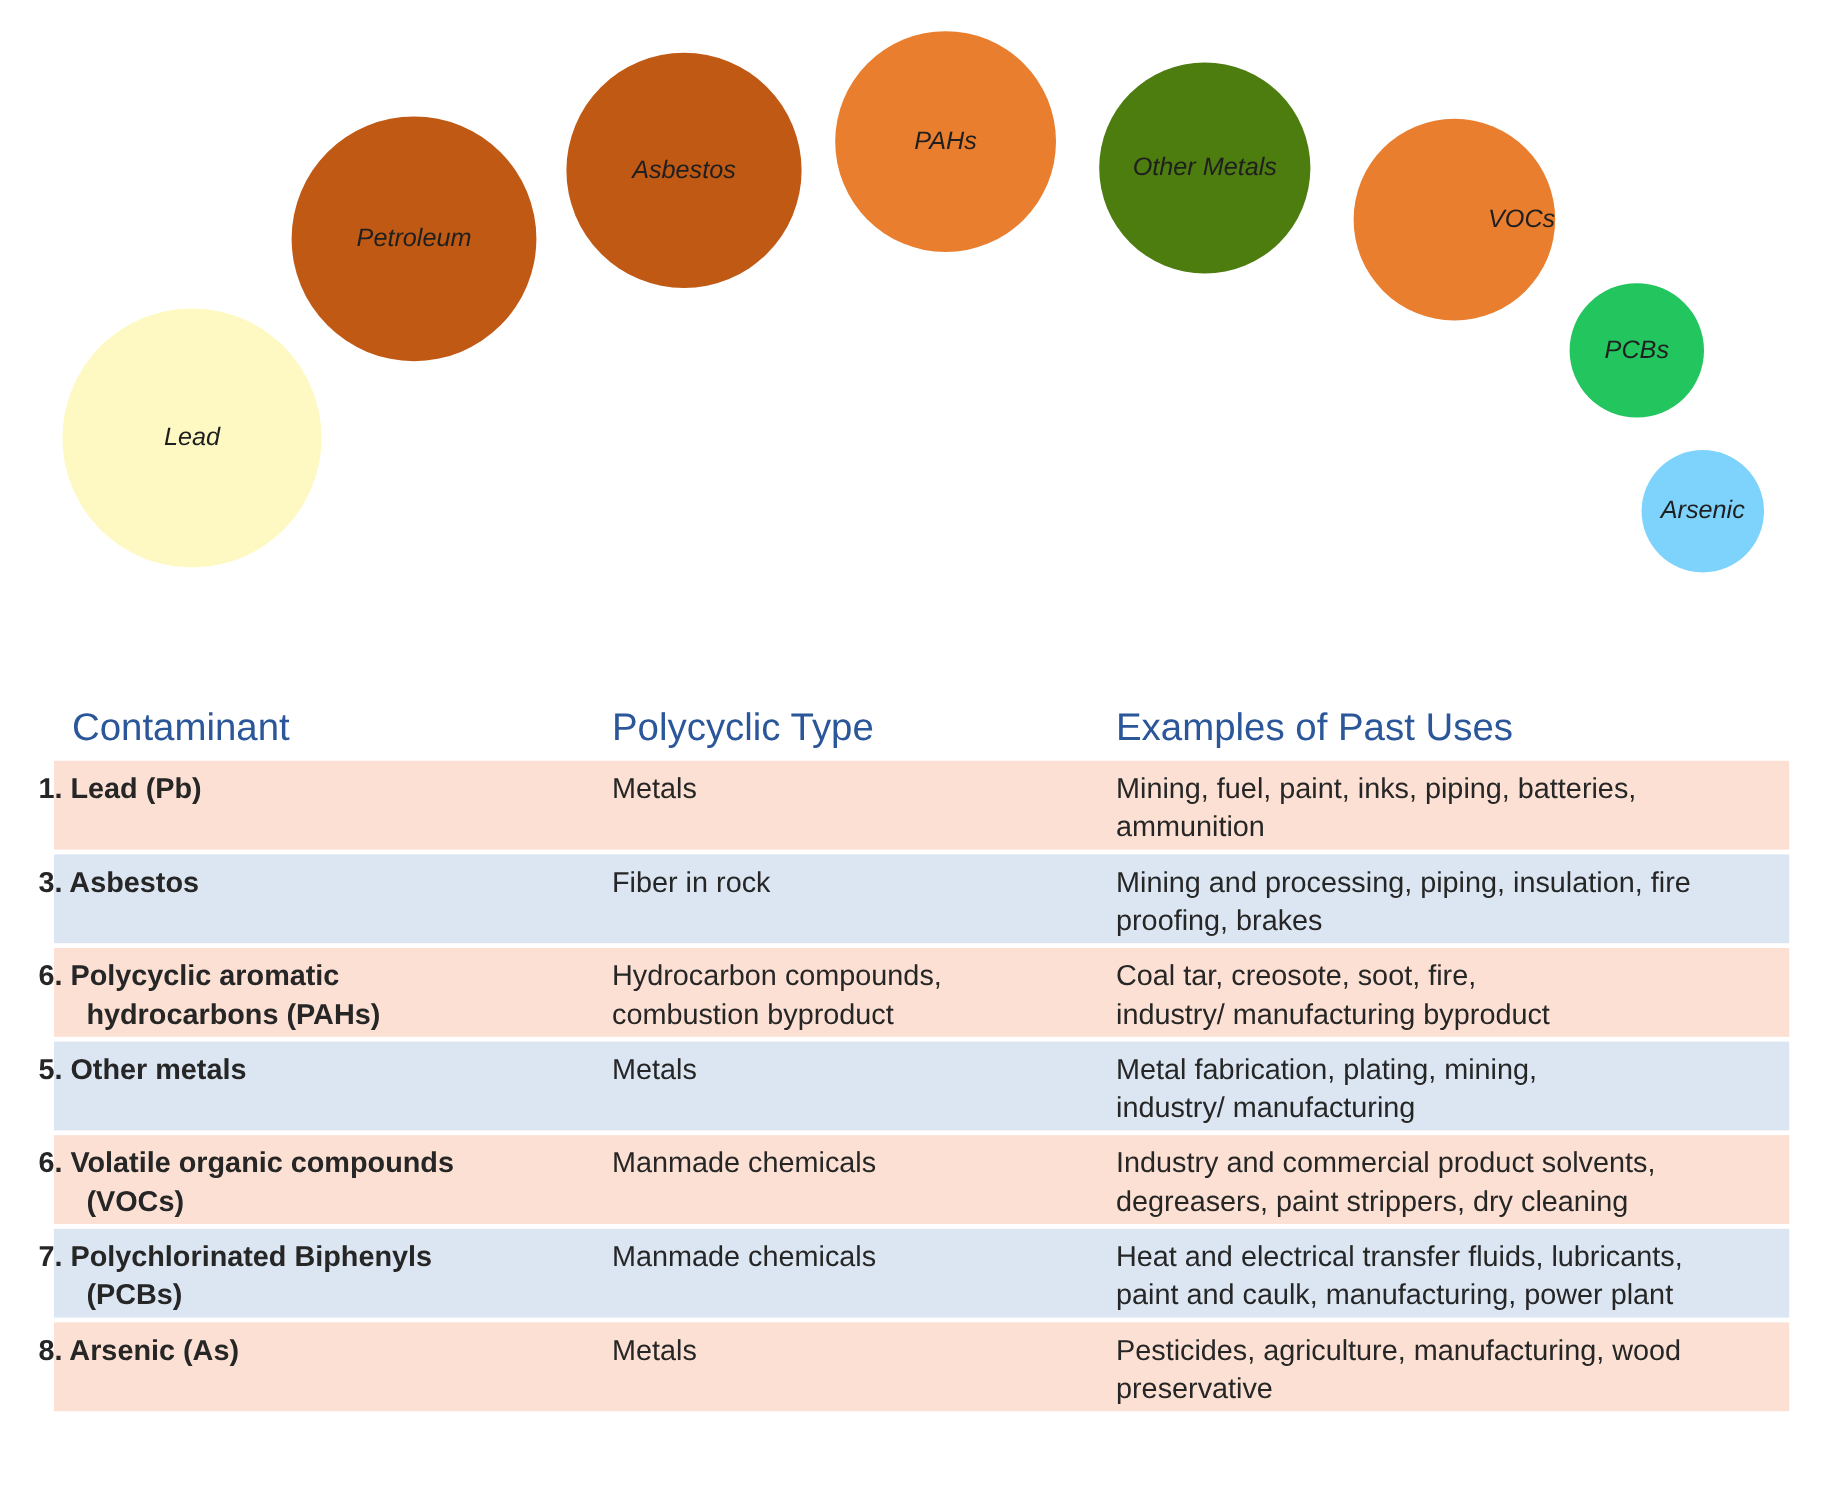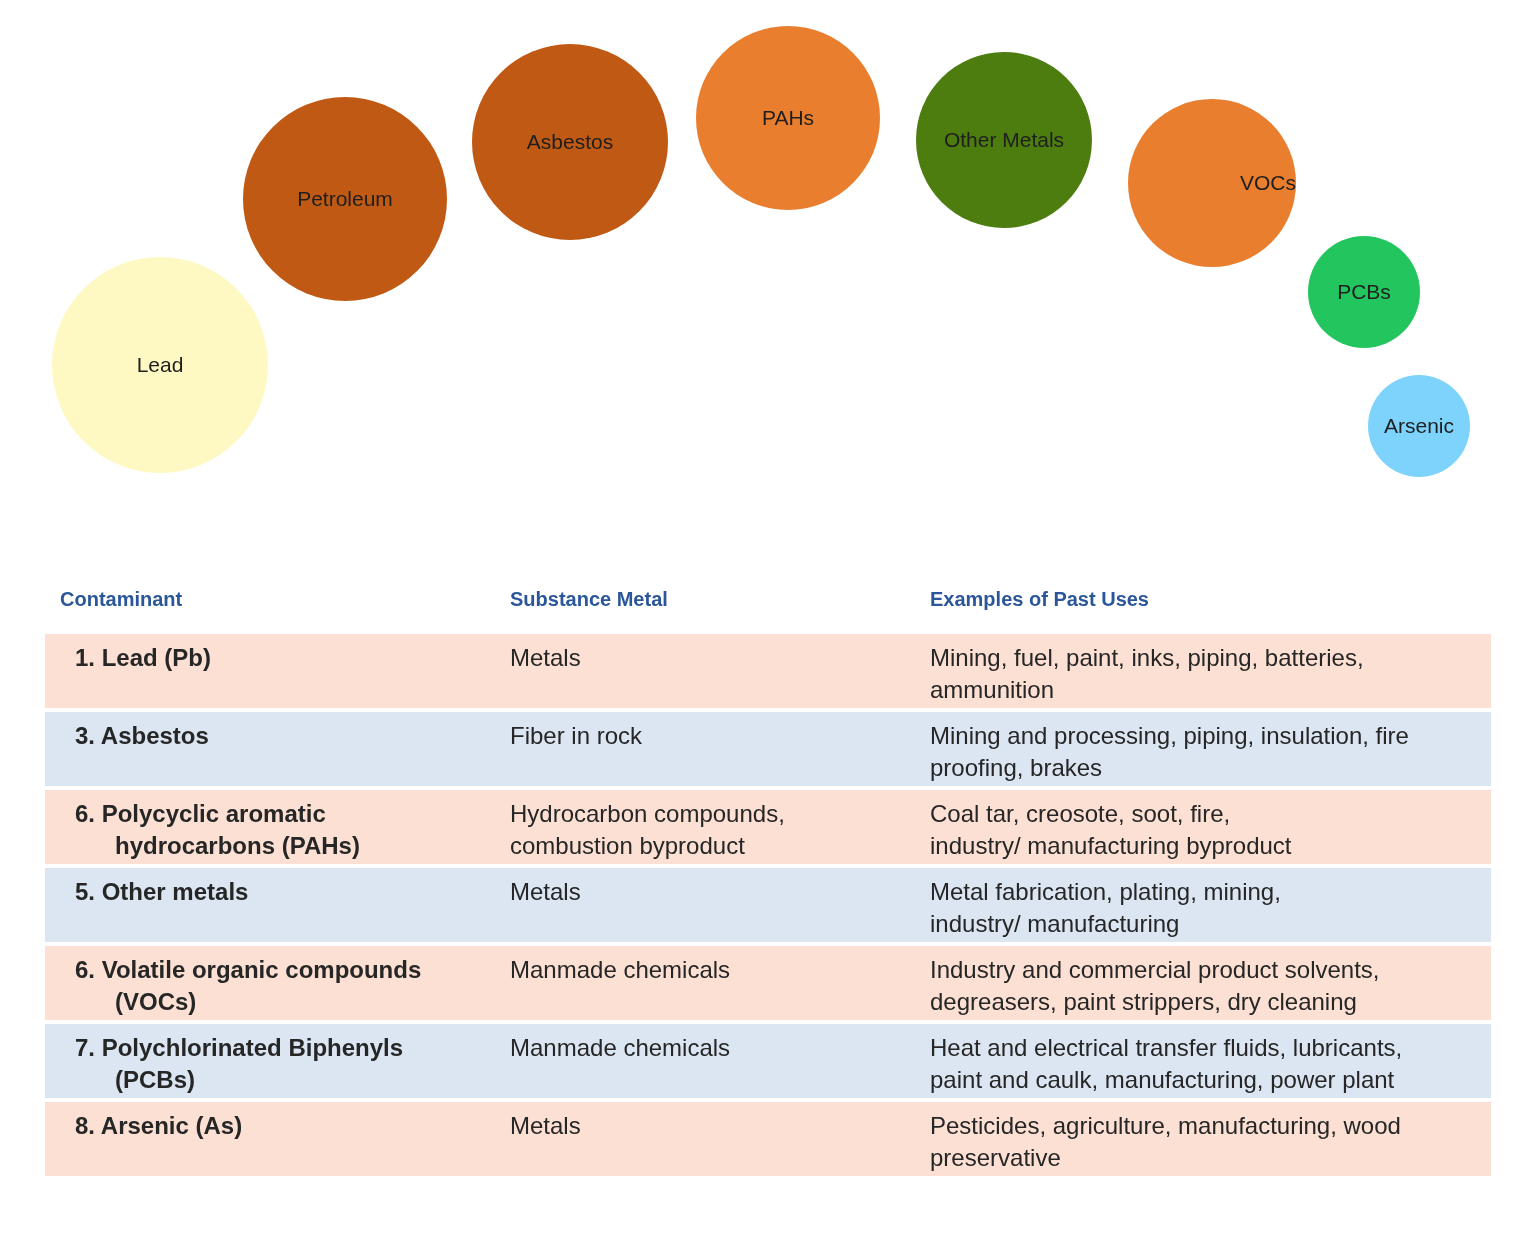--- a/index.html
+++ b/index.html
@@ -9,53 +9,53 @@
     background:#ffffff;
     overflow:hidden;
     font-family:"Liberation Sans", sans-serif;
     color:#262626;
   }
 
   
   .bubble {
     position:absolute;
     border-radius:50%;
-    display:flex; align-items:center; justify-content:center;
+    display:flex; align-items:center; justify-content:center;font-style:italic;
   }
   .bubble-label {
     font-size:21px;
     color:#1f1f1f;
     white-space:nowrap;
   }
 
   
   .table { position:absolute; left:45px; top:588px; width:1446px; }
   .thead { display:flex; height:46px; align-items:flex-start; }
   .th {
-    font-size:20px; font-weight:bold;
+    font-size:32px; font-weight:normal;
     color:var(--header-blue,#2b579a);
     padding-left:15px;
     box-sizing:border-box;
   }
   .rows .row { display:flex; height:74px; margin-top:4px; }
   .rows .row:first-child { margin-top:0; }
   .rows .row:nth-child(odd)  { background:var(--row-peach,#fbe0d3); }
   .rows .row:nth-child(even) { background:var(--row-blue,#dbe6f2); }
   .td {
     box-sizing:border-box;
     padding:8px 12px 0 15px;
     font-size:24px; line-height:32px;
     white-space:pre-line;
   }
   .col1 { width:450px; }
   .col2 { width:420px; }
   .col3 { flex:1; }
   .name {
     font-weight:bold;
-    padding-left:70px;   
+    padding-left:27px;   
     text-indent:-40px;
   }
 </style>
 </head>
 <body>
 
 <div class="page">
 
   <div>
     <div class="bubble" style="left: 52px; top: 257px; height: 216px; width: 216px; background: #fef9c3;">
@@ -80,21 +80,21 @@
       <span class="bubble-label">PCBs</span>
     </div>
     <div class="bubble" style="left: 1368px; top: 375px; height: 102px; width: 102px; background: #7dd3fc;">
       <span class="bubble-label">Arsenic</span>
     </div>
   </div>
 
   <div class="table">
     <div class="thead">
       <div class="th col1">Contaminant</div>
-      <div class="th col2">Substance Metal</div>
+      <div class="th col2">Polycyclic Type</div>
       <div class="th col3">Examples of Past Uses</div>
     </div>
     <div class="rows">
       <div class="row">
         <div class="td col1 name">1. Lead (Pb)</div>
         <div class="td col2">Metals</div>
         <div class="td col3">Mining, fuel, paint, inks, piping, batteries,
 ammunition</div>
       </div>
       <div class="row">

